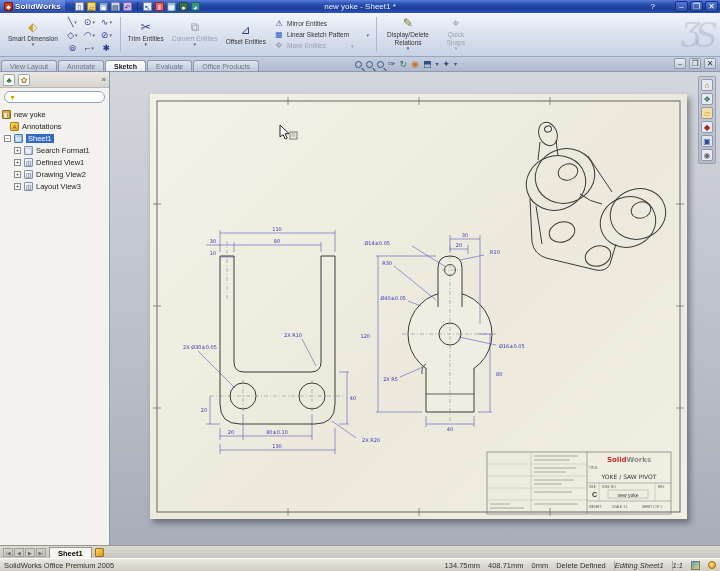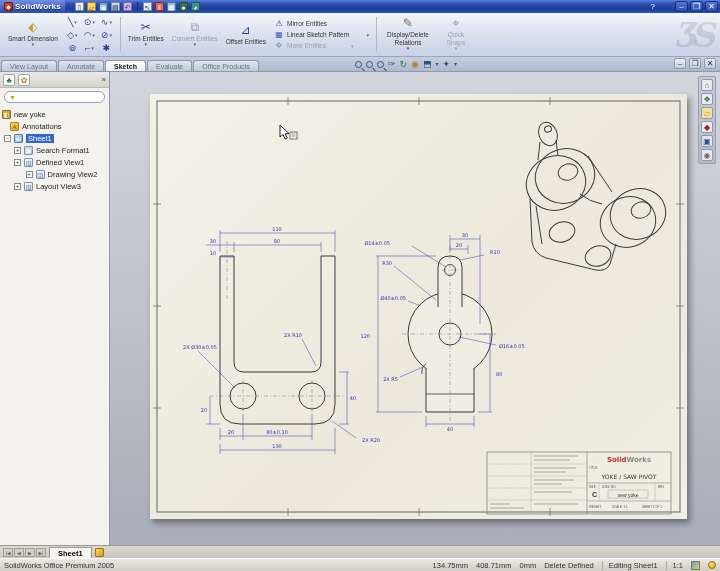--- a/index.html
+++ b/index.html
@@ -37,21 +37,21 @@
   .cmd-vbtn .drop { font-size:5px; color:#555; }
   .cmd-vbtn.disabled { color:#9aa0ab; }
   .palette { display:grid; grid-template-columns:repeat(3,17px); grid-template-rows:repeat(3,13px); align-content:center; margin:0 2px; }
   .pal-cell { display:flex; align-items:center; justify-content:center; font-size:9px; color:#2a3a8c; }
   .pal-cell .dd { font-size:5px; color:#666; margin-left:1px; }
   .cmd-sep { width:1px; background:#aeb8cc; margin:4px 3px; }
   .cmd-rows { display:flex; flex-direction:column; justify-content:center; gap:1px; padding:0 4px; }
   .cmd-hrow { display:flex; align-items:center; gap:3px; font-size:6.5px; }
   .cmd-hrow .sm-ic { width:10px; height:10px; font-size:8px; line-height:10px; text-align:center; }
   .cmd-hrow.disabled { color:#9aa0ab; }
-  .watermark { position:absolute; right:8px; top:2px; font-size:34px; font-style:italic; font-weight:bold;
+  .watermark { position:absolute; right:8px; top:2px; font-size:34px; font-style:italic; font-weight:normal;
     color:rgba(120,130,150,.25); font-family:"DejaVu Serif", serif; letter-spacing:-6px; pointer-events:none; }
 
   
   .tabsband { position:absolute; left:0; top:57px; width:720px; height:15px;
     background:linear-gradient(180deg,#c7cfdf,#aeb9cf); border-bottom:1px solid #8e99ad; display:flex; align-items:flex-end; }
   .cm-tab { font-size:7px; padding:2px 8px 1px; margin-left:1px; border:1px solid #8e99ad; border-bottom:none;
     border-radius:3px 3px 0 0; background:linear-gradient(180deg,#dfe5ef,#bfc9da); color:#3a4252; white-space:nowrap; }
   .cm-tab.active { background:linear-gradient(180deg,#fdfdfb,#e9ecf2); font-weight:bold; color:#222; }
   .cm-tab.dim { color:#6b7486; }
   .hud { position:absolute; left:355px; top:2px; display:flex; align-items:center; gap:4px; }
@@ -100,21 +100,21 @@
   .navbtns { display:flex; gap:1px; padding:0 3px; }
   .navbtns span { width:10px; height:9px; background:#d2cfc7; border:1px solid #a3a098; font-size:5px; line-height:8px; text-align:center; color:#6a675f; }
   .sheettab { background:#f7f5ef; border:1px solid #9a978e; border-bottom:none; padding:0 8px; font-weight:bold; font-size:7.5px; height:11px; line-height:11px; }
   .sheettab-ic { width:9px; height:9px; margin-left:3px; background:linear-gradient(135deg,#ffd94e,#d8962a); border:1px solid #a07020; border-radius:1px; }
 
   
   .statusbar { position:absolute; left:0; top:558px; width:720px; height:13px;
     background:linear-gradient(180deg,#ece9e2,#cfccc3); border-top:1px solid #fff; display:flex; align-items:center; font-size:7.5px; color:#333; }
   .sb-left { padding:0 4px; }
   .sb-right { margin-left:auto; display:flex; align-items:center; gap:8px; padding-right:4px; }
-  .sb-seg { border-left:1px solid #aaa79e; padding-left:6px; display:flex; gap:8px; }
+  .sb-seg { border-left:1px solid #aaa79e; display:flex; gap:8px;font-style:italic; }
   .sb-ic1 { width:9px; height:9px; background:linear-gradient(135deg,#4aa3e0,#f4d442); border:1px solid #777; }
   .sb-ic2 { width:8px; height:8px; border-radius:50%; background:radial-gradient(circle at 35% 35%,#ffe08a,#e09a10); border:1px solid #9a6a00; }
 </style>
 </head>
 <body>
 
 <div class="app">
 
   <div class="titlebar">
     <div class="tb-logo">
@@ -127,20 +127,21 @@
       <span class="tb-ic" style="background:#7d9fd6;border:1px solid #369;">▣</span>
       <span class="tb-ic" style="background:#cfd6e4;border:1px solid #88a;color:#346;">▤</span>
       <span class="tb-ic" style="background:#cbb8e8;border:1px solid #86a;color:#427;">↶</span>
       <span class="tb-sep"></span>
       <span class="tb-ic" style="background:#e6ecf6;border:1px solid #88a;color:#235;">↖</span>
       <span class="tb-ic" style="background:#d66;border:1px solid #922;">‖</span>
       <span class="tb-ic" style="background:#9fb8d8;border:1px solid #479;">▦</span>
       <span class="tb-ic" style="background:#3f6f4a;border:1px solid #153;">●</span>
       <span class="tb-ic" style="background:#3d8f8a;border:1px solid #165;">◕</span>
     </div>
+    <div class="tb-title">new yoke - Sheet1 *</div>
     <span class="tb-help" style="position:absolute;right:62px;top:2px;">?</span>
     <div class="tb-winbtns">
       <span class="wb">–</span>
       <span class="wb">❐</span>
       <span class="wb">✕</span>
     </div>
   </div>
 
   <div class="cmdbar">
     <div class="cmd-vbtn" style="margin-left:4px;">
@@ -256,21 +257,21 @@
       <div class="trow" style="padding-left:12px;">
         <span class="plusbox">+</span>
         <span class="ticn fmt">▦</span>
         <span class="tlabel">Search Format1</span>
       </div>
       <div class="trow" style="padding-left:12px;">
         <span class="plusbox">+</span>
         <span class="ticn view">◫</span>
         <span class="tlabel">Defined View1</span>
       </div>
-      <div class="trow" style="padding-left:12px;justify-content:center;">
+      <div class="trow" style="padding-left:12px;">
         <span class="plusbox">+</span>
         <span class="ticn view">◫</span>
         <span class="tlabel">Drawing View2</span>
       </div>
       <div class="trow" style="padding-left:12px;">
         <span class="plusbox">+</span>
         <span class="ticn view">◫</span>
         <span class="tlabel">Layout View3</span>
       </div>
     </div>

